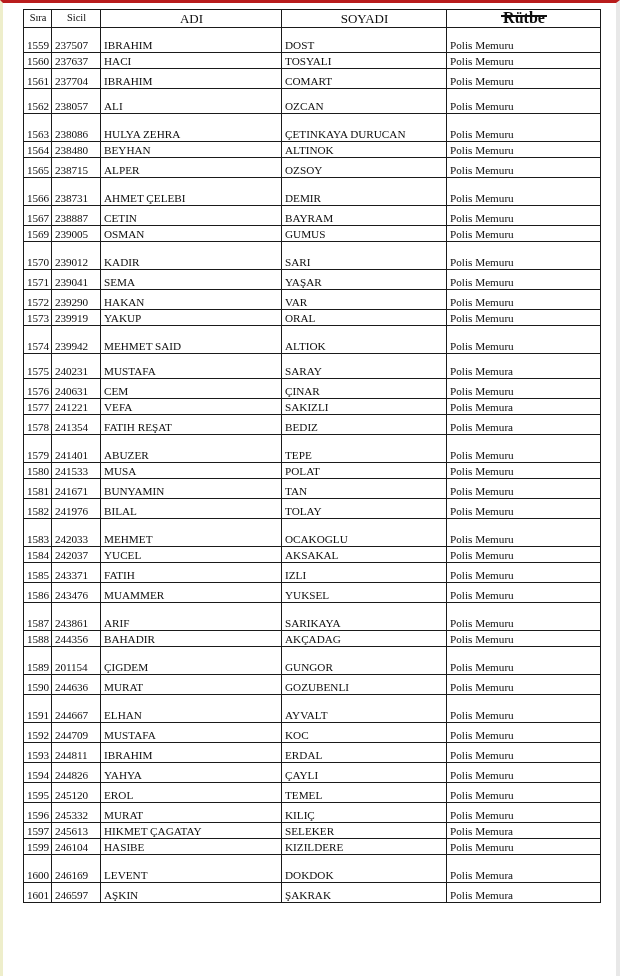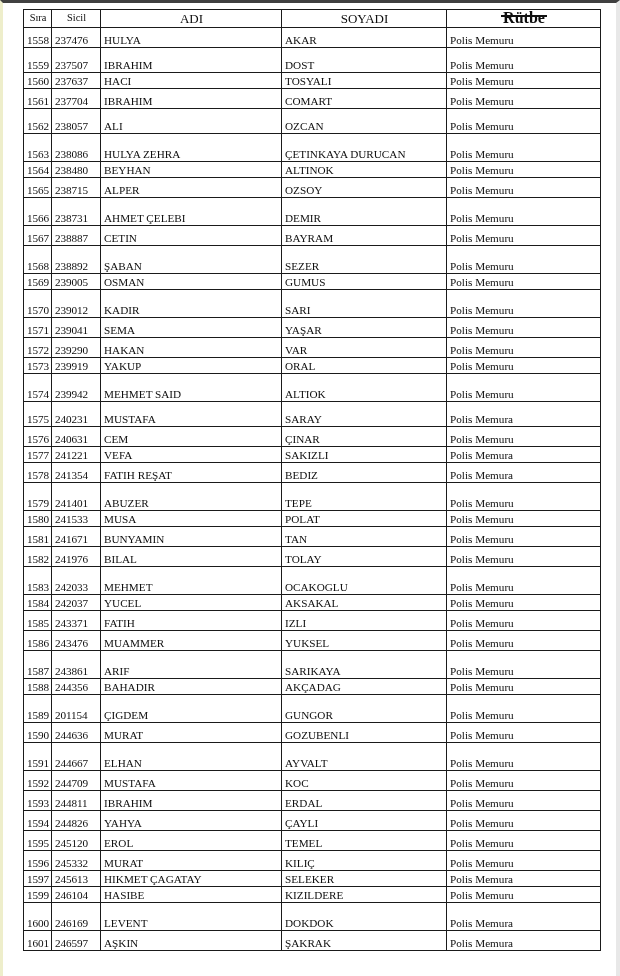--- a/index.html
+++ b/index.html
@@ -15,21 +15,21 @@
     position: relative;
     overflow: hidden;
   }
 
   
   #scan-page {
     position: absolute;
     inset: 0;
     background: #ffffff;
     box-sizing: border-box;
-    border-top: 3px solid #404040;
+    border-top: 3px solid #b91c1c;
     border-left: 3px solid #eeeecb;
     border-right: 4px solid #e8e8e8;
     padding-left: 36px;
   }
 
   #table-wrap {
     position: absolute;
     left: 20px;
     top: 6px;
     width: 577px;
@@ -116,27 +116,20 @@
           <th class="h-sicil">Sicil</th>
           <th class="h-adi">ADI</th>
           <th class="h-soyadi">SOYADI</th>
           <th class="h-rutbe">
             <span class="strike"></span>
             <span>Rütbe</span>
           </th>
         </tr>
       </thead>
       <tbody id="roster-body">
-          <tr class="h-md">
-            <td class="c-num">1558</td>
-            <td class="c-num">237476</td>
-            <td>HULYA</td>
-            <td>AKAR</td>
-            <td>Polis Memuru</td>
-          </tr>
           <tr class="h-lg">
             <td class="c-num">1559</td>
             <td class="c-num">237507</td>
             <td>IBRAHIM</td>
             <td>DOST</td>
             <td>Polis Memuru</td>
           </tr>
           <tr class="h-sm">
             <td class="c-num">1560</td>
             <td class="c-num">237637</td>
@@ -186,27 +179,20 @@
             <td>DEMIR</td>
             <td>Polis Memuru</td>
           </tr>
           <tr class="h-md">
             <td class="c-num">1567</td>
             <td class="c-num">238887</td>
             <td>CETIN</td>
             <td>BAYRAM</td>
             <td>Polis Memuru</td>
           </tr>
-          <tr class="h-xl">
-            <td class="c-num">1568</td>
-            <td class="c-num">238892</td>
-            <td>ŞABAN</td>
-            <td>SEZER</td>
-            <td>Polis Memuru</td>
-          </tr>
           <tr class="h-sm">
             <td class="c-num">1569</td>
             <td class="c-num">239005</td>
             <td>OSMAN</td>
             <td>GUMUS</td>
             <td>Polis Memuru</td>
           </tr>
           <tr class="h-xl">
             <td class="c-num">1570</td>
             <td class="c-num">239012</td>

